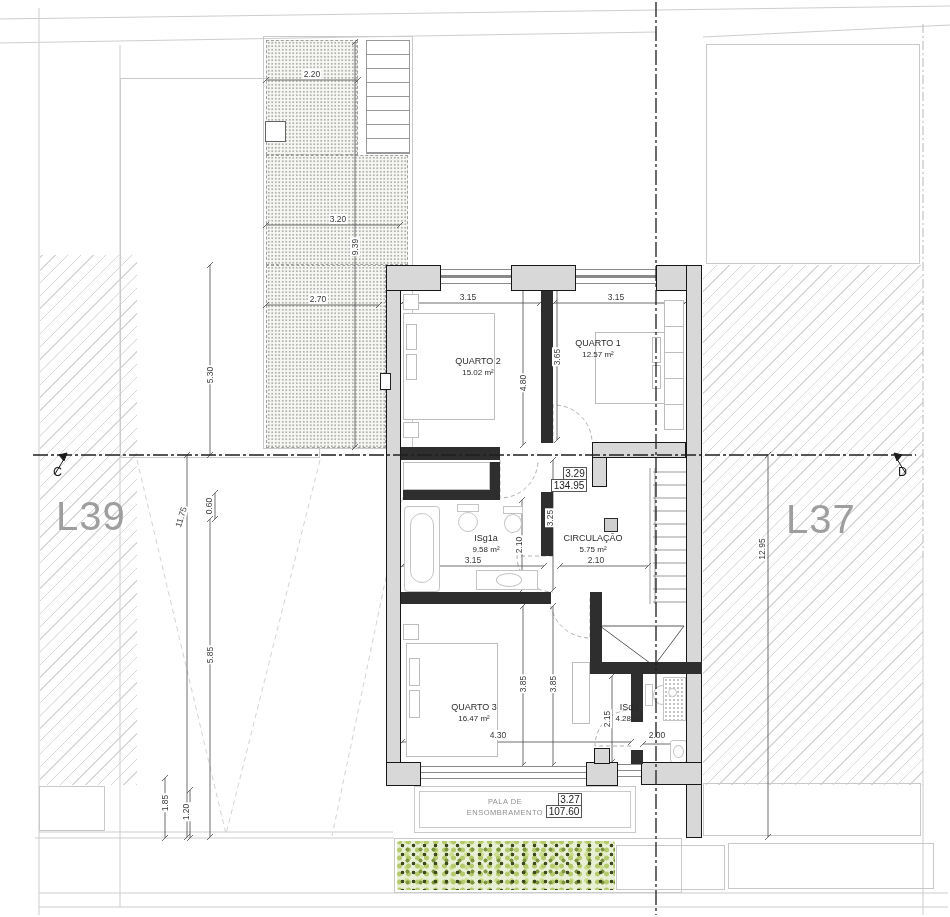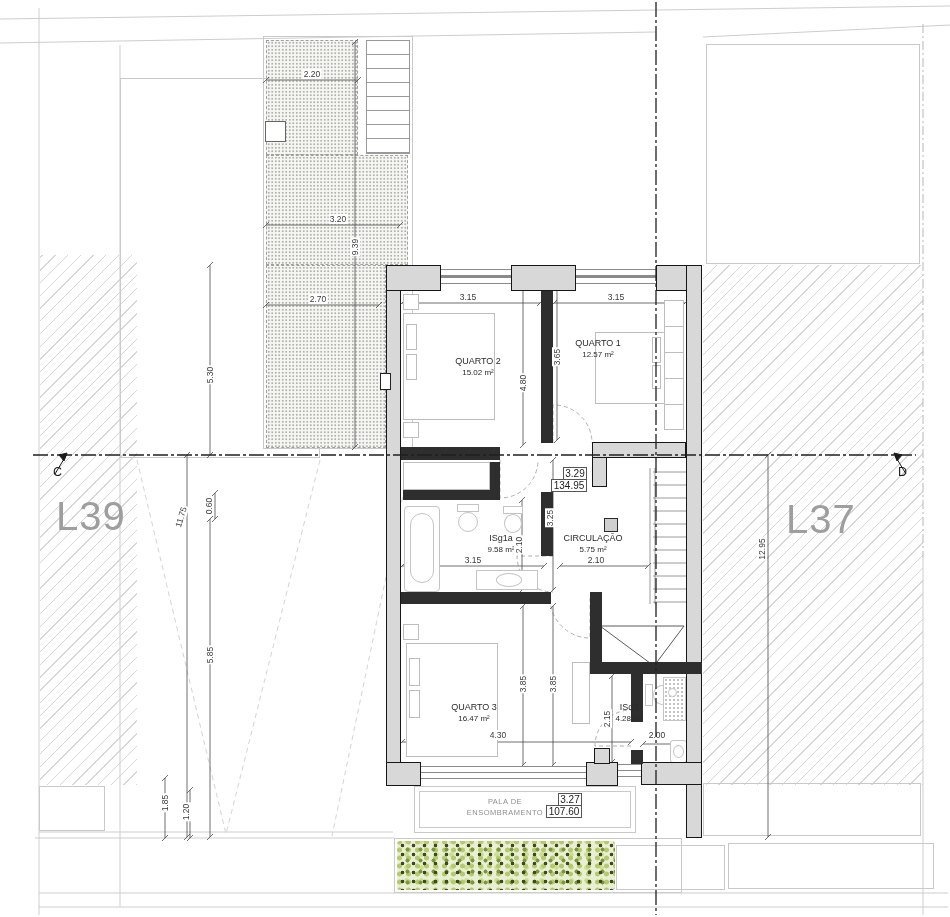--- a/index.html
+++ b/index.html
@@ -230,21 +230,21 @@
   <div class="notch" style="left:380px;top:373px;width:11px;height:17px;"></div>
 
   <div class="room-label" style="left:478px;top:356px;">
     <div>QUARTO 2</div>
     <div class="area">15.02 m²</div>
   </div>
   <div class="room-label" style="left:598px;top:338px;">
     <div>QUARTO 1</div>
     <div class="area">12.57 m²</div>
   </div>
-  <div class="room-label" style="left:501px;top:533px;">
+  <div class="room-label" style="left:486px;top:533px;">
     <div>ISg1a</div>
     <div class="area">9.58 m²</div>
   </div>
   <div class="room-label" style="left:593px;top:533px;">
     <div>CIRCULAÇÃO</div>
     <div class="area">5.75 m²</div>
   </div>
   <div class="room-label" style="left:474px;top:702px;">
     <div>QUARTO 3</div>
     <div class="area">16.47 m²</div>

